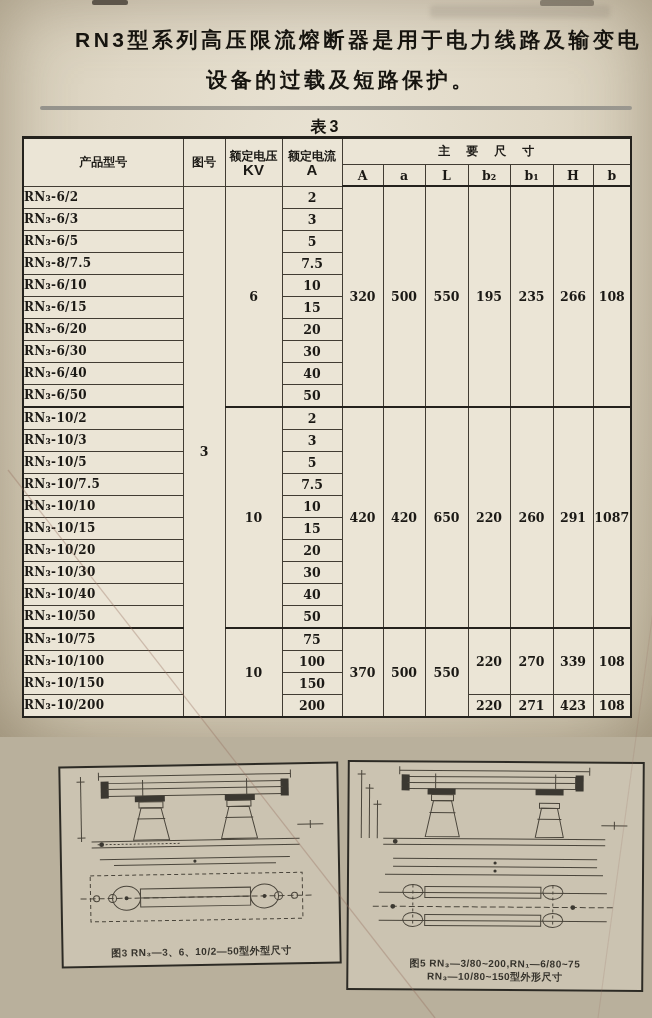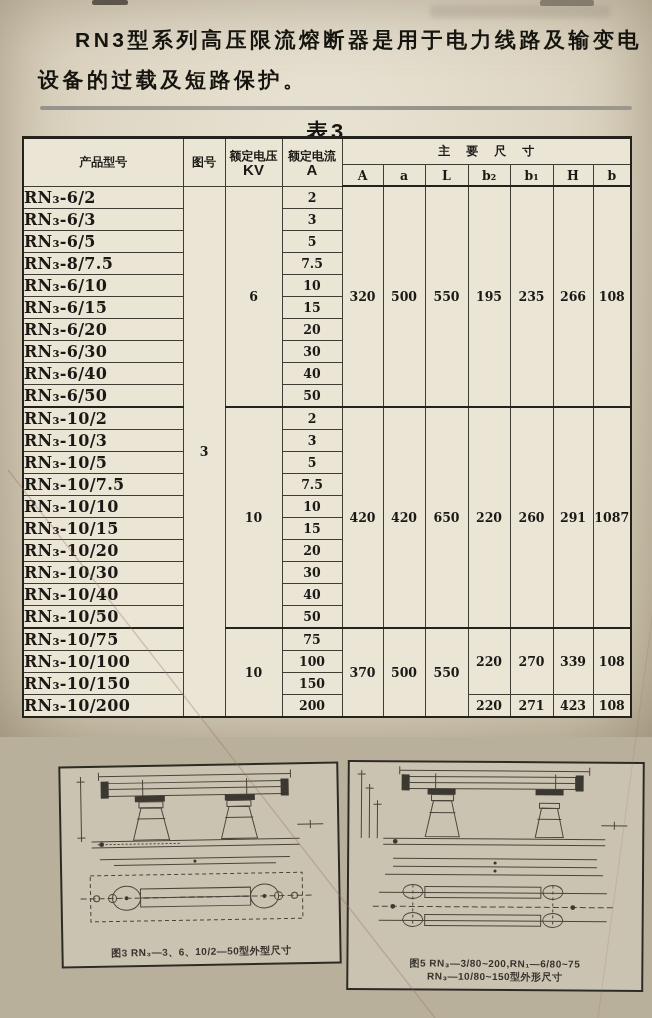--- a/index.html
+++ b/index.html
@@ -8,42 +8,42 @@
     background:radial-gradient(ellipse at 50% 28%, #eae4d5 0%, #e0d8c6 48%, #cfc6b0 86%, #bfb59e 100%);
     box-shadow:inset 0 0 70px rgba(110,95,70,.45);
     font-family:"Liberation Sans", sans-serif;color:#211f1c;}
   
   .smudge{position:absolute;background:#39332b;border-radius:2px;}
   .bleed{position:absolute;background:rgba(120,112,100,.18);filter:blur(2px);border-radius:4px;}
   
   .intro{position:absolute;left:38px;top:20px;width:606px;
     font-weight:700;font-size:21px;line-height:40px;letter-spacing:3.5px;color:#16140f;}
   .intro .l1{display:block;padding-left:37px;}
-  .intro .l2{display:block;}
+  .intro .l2{display:block;text-align:center;}
   
   .rule{position:absolute;left:40px;top:106px;width:592px;height:4px;border-radius:2px;
     background:linear-gradient(90deg,#8d8c86,#9a978f 35%,#8b8a84 70%,#94928b);opacity:.9;}
   
   .tbl-label{position:absolute;left:22px;top:117px;width:608px;text-align:center;
-    font-weight:700;font-size:22px;letter-spacing:3px;color:#16140f;}
+    font-weight:700;font-size:16px;letter-spacing:3px;color:#16140f;}
   
   table.spec{position:absolute;left:22px;top:136px;width:608px;border-collapse:collapse;table-layout:fixed;
     background:#ebe5d6;border:2px solid #24221d;border-top:3px solid #24221d;}
   table.spec th,table.spec td{border:1px solid #413c33;padding:0;overflow:hidden;white-space:nowrap;}
   table.spec thead th{font-family:"Liberation Sans",sans-serif;font-weight:700;font-size:12px;color:#1b1915;
     text-align:center;vertical-align:middle;}
   table.spec thead tr.hr1 th{height:25px;}
   table.spec thead tr.hr2 th{height:20px;border-bottom:2px solid #24221d;
     font-family:"DejaVu Serif",serif;font-size:12.5px;}
   th.h-dims{letter-spacing:16px;text-indent:16px;}
   th .unit{font-size:15px;line-height:13px;}
   th .cnl{line-height:14px;}
   table.spec td{height:21px;font-family:"DejaVu Serif","Liberation Serif",serif;
     font-weight:700;color:#1b1915;vertical-align:middle;}
-  td.c-model{text-align:left;padding-left:26px;font-size:16px;letter-spacing:.3px;}
+  td.c-model{text-align:left;padding-left:26px;font-size:12px;letter-spacing:.3px;}
   td.c-num{text-align:center;font-size:12.5px;}
   tr.sect td{border-top:2px solid #24221d;margin-top:12px;}
   
   .fig{position:absolute;border:2px solid #2c2a24;background:rgba(238,232,219,.35);}
   .fig svg{display:block;}
   .fig .cap{position:absolute;left:0;right:0;bottom:6px;text-align:center;
     font-size:10px;font-weight:700;color:#36332c;letter-spacing:.5px;line-height:13px;}
   .fig3{left:60px;top:764px;width:276px;height:198px;transform:rotate(-1deg);}
   .fig5{left:347px;top:761px;width:293px;height:226px;transform:rotate(.4deg);}
   .draw{stroke:#4a453b;stroke-width:1;fill:none;}

